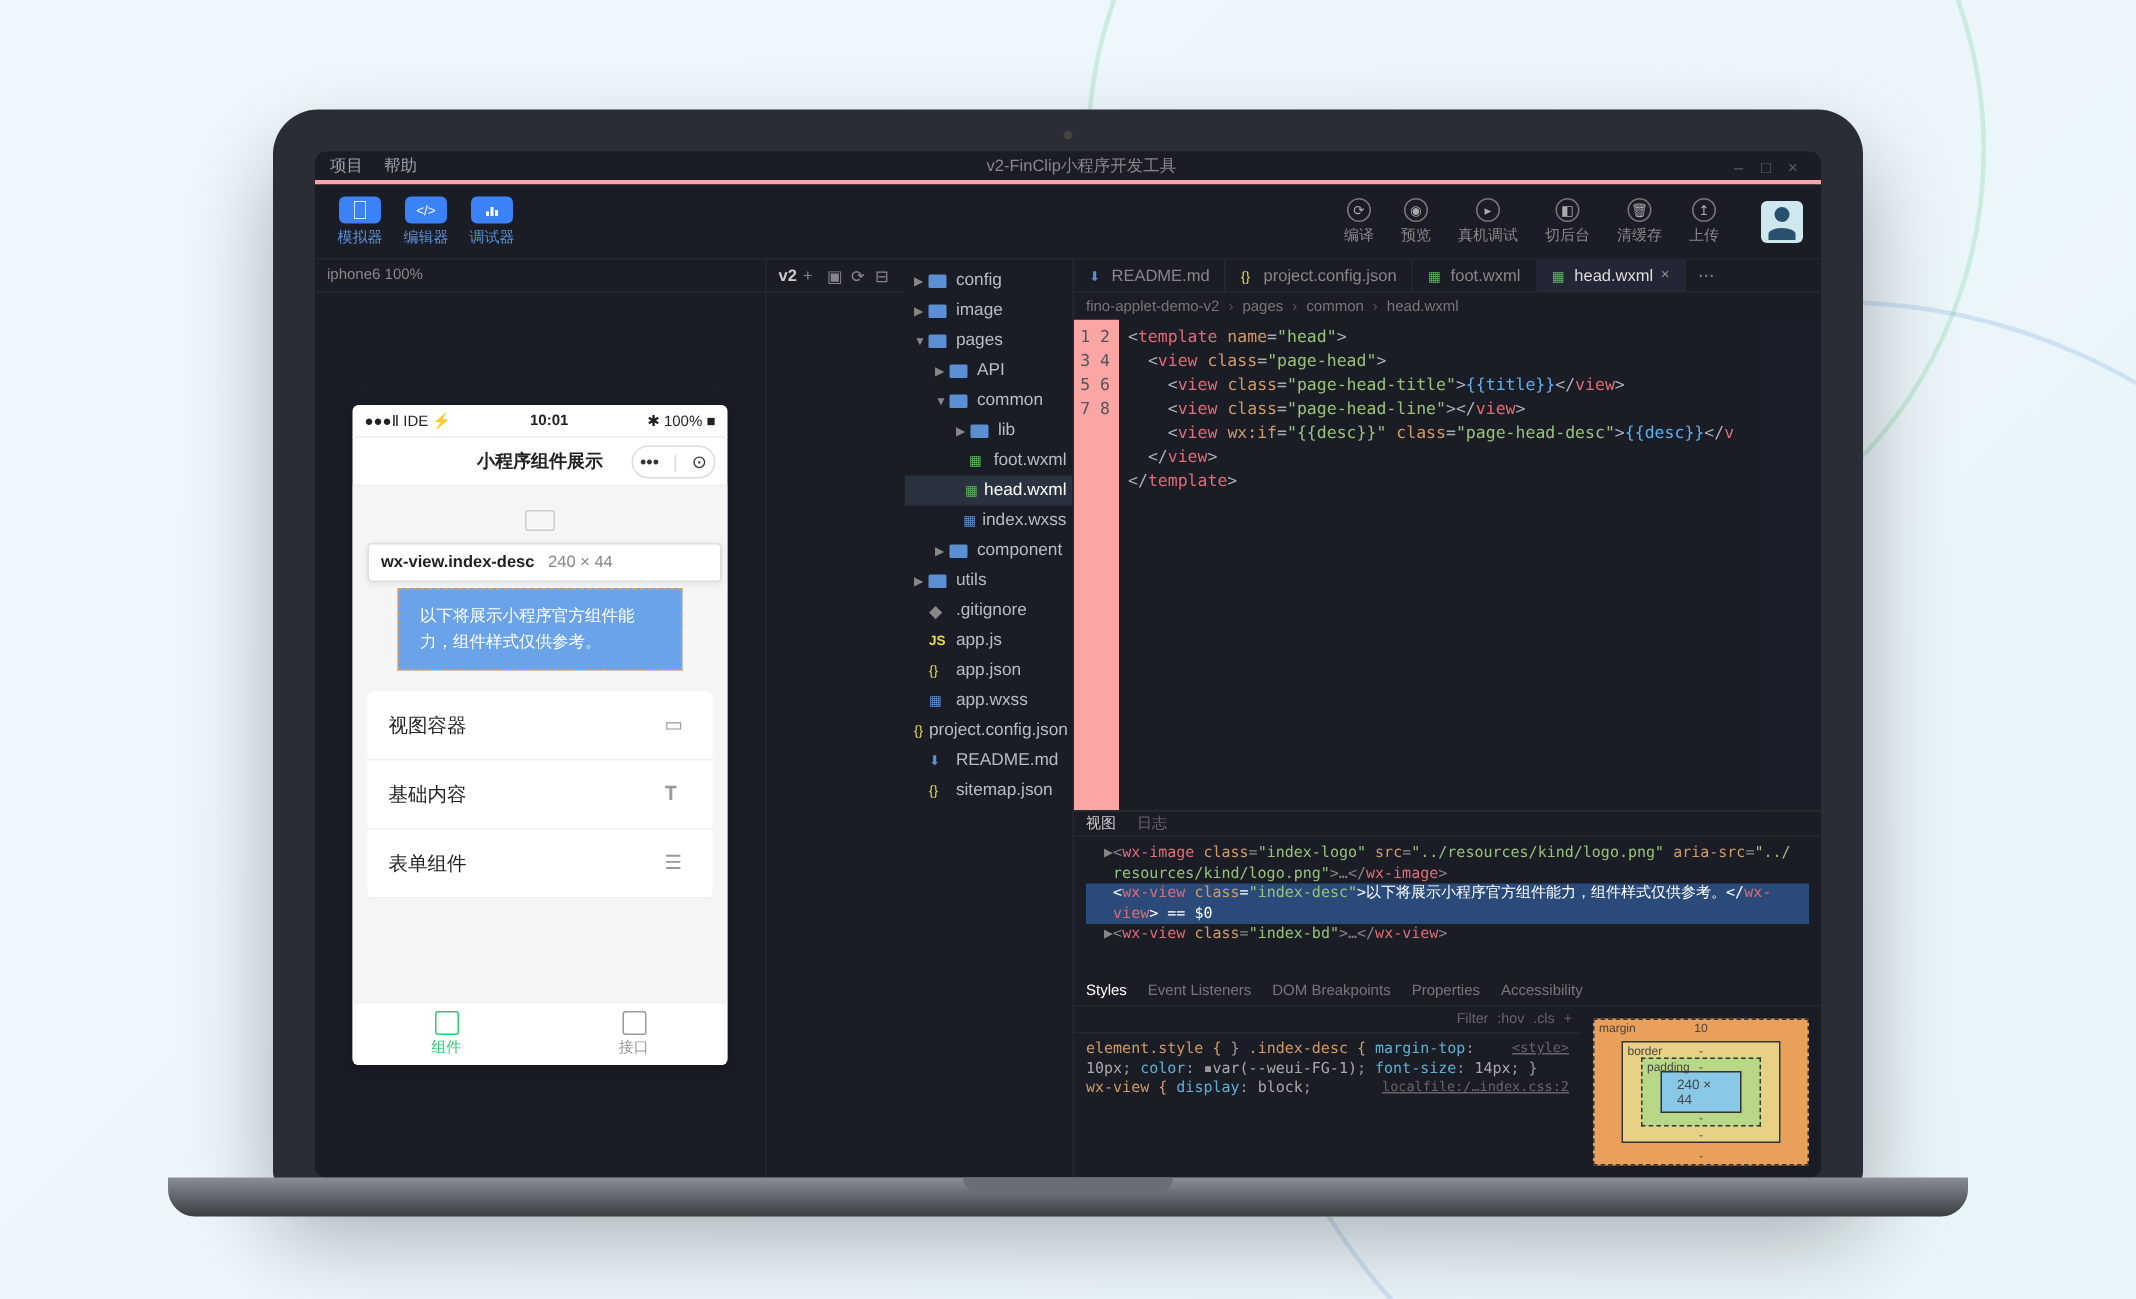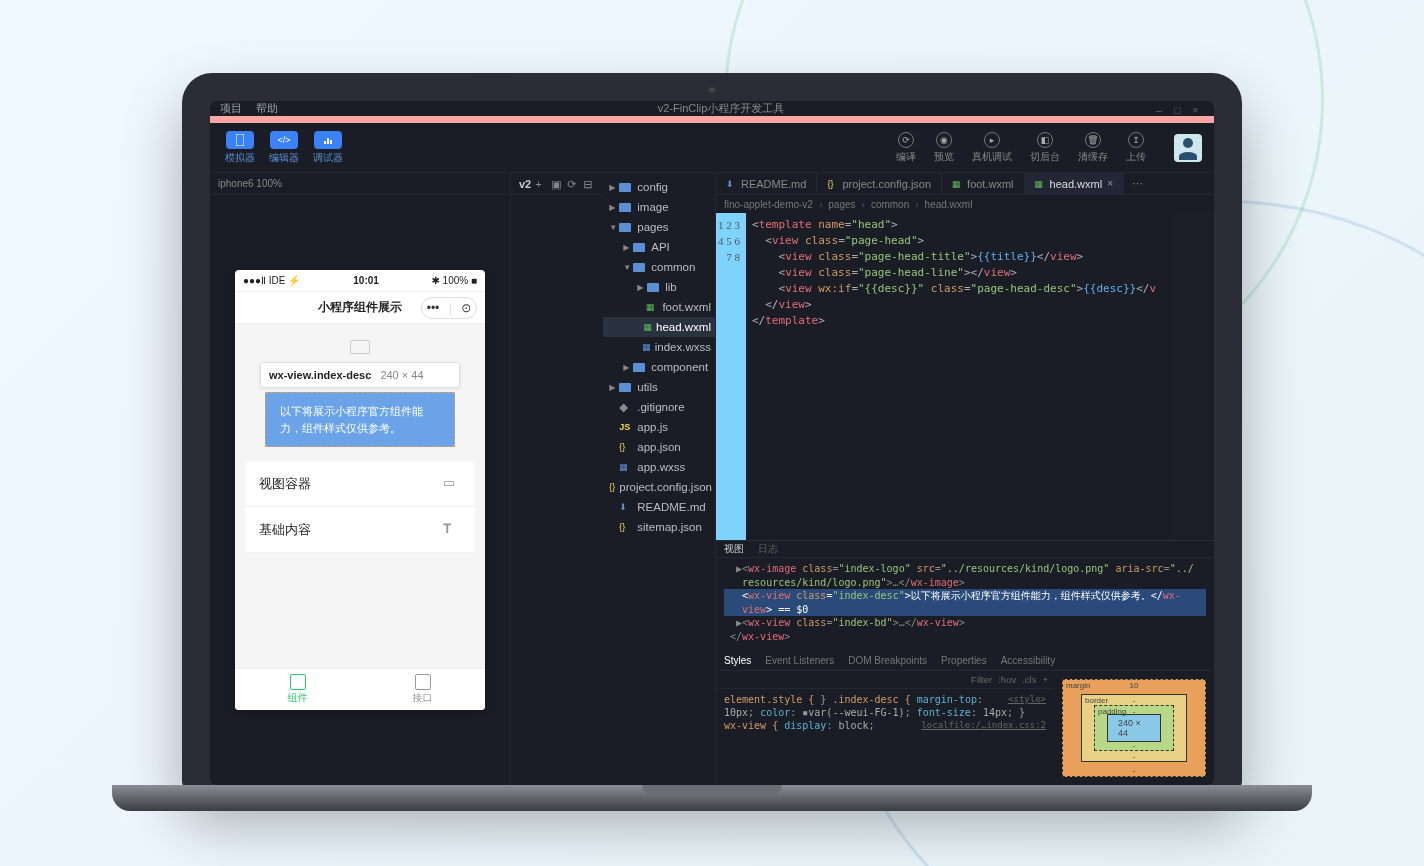--- a/index.html
+++ b/index.html
@@ -63,21 +63,21 @@
 
 
 .menubar {
   height: 22px;
   background: #1a1d26;
   display: flex;
   align-items: center;
   padding: 0 10px;
   font-size: 11px;
   color: #9aa0ac;
-  border-bottom: 7px solid #fca5a5;
+  border-bottom: 3px solid #fca5a5;
 }
 .menubar .menuitem { margin-right: 14px; cursor: pointer; }
 .menubar .title { flex: 1; text-align: center; color: #888; }
 .winctrl { width: 12px; height: 10px; margin-left: 6px; opacity: 0.5; display: inline-block; }
 
 .toolbar {
   height: 50px;
   background: #1a1d26;
   display: flex;
   align-items: center;
@@ -121,21 +121,21 @@
   color: #333;
 }
 .phone-status { height: 22px; display: flex; align-items: center; padding: 0 8px; font-size: 10px; color: #222; border-bottom: 1px solid #eee; }
 .phone-status .t { flex: 1; text-align: center; font-weight: 600; }
 .phone-nav { height: 32px; display: flex; align-items: center; padding: 0 8px; border-bottom: 1px solid #eee; }
 .phone-nav .title { flex: 1; text-align: center; font-size: 12px; font-weight: 600; color: #222; }
 .phone-nav .pill { width: 56px; height: 22px; border: 1px solid #ddd; border-radius: 12px; display: flex; align-items: center; justify-content: space-around; font-size: 12px; }
 .phone-content { flex: 1; padding: 16px 10px 6px; display: flex; flex-direction: column; background: #f5f5f5; }
 .tooltip-box {
   background: #fff; border: 1px solid #ddd; border-radius: 3px;
-  padding: 6px 8px; font-size: 11px; margin: 8px auto 4px; width: 200px;
+  padding: 6px 8px; font-size: 11px; margin: 8px auto 4px; width: 236px;
   box-shadow: 0 1px 4px rgba(0,0,0,0.08);
 }
 .tooltip-box .el { color: #222; font-weight: 600; }
 .tooltip-box .sz { color: #888; margin-left: 6px; }
 .highlight-area {
   background: #6aa3e8; color: #fff; padding: 10px 14px;
   font-size: 11px; line-height: 1.5; margin: 0 auto 14px; width: 190px;
   border: 1px dashed #e8a05a;
 }
 .list-card { background: #fff; border-radius: 4px; }
@@ -180,21 +180,21 @@
 }
 .etab.active { background: #232635; color: #ddd; }
 .etab .etico { width: 10px; height: 10px; }
 .etab .close { font-size: 10px; opacity: 0.6; }
 .etab-more { padding: 0 8px; color: #888; display: flex; align-items: center; }
 
 .breadcrumb { height: 18px; display: flex; align-items: center; padding: 0 8px; font-size: 10px; color: #777; gap: 6px; }
 .breadcrumb .sep { color: #555; }
 
 .code-area { flex: 1; display: flex; overflow: hidden; font-family: Menlo, Consolas, monospace; font-size: 11px; }
-.gutter { width: 30px; background: #7dd3fc; color: #555; text-align: right; padding: 4px 6px 0 0; line-height: 16px; font-family: Liberation Serif, serif; }
+.gutter { width: 30px; background: #fca5a5; color: #555; text-align: right; padding: 4px 6px 0 0; line-height: 16px; }
 .code { flex: 1; padding: 4px 4px 0 6px; line-height: 16px; white-space: pre; color: #aaa; overflow: hidden; }
 .tag { color: #e06c75; }
 .attr { color: #d19a66; }
 .str { color: #98c379; }
 .brace { color: #61afef; }
 .txt { color: #abb2bf; }
 
 .minimap { width: 40px; background: #1e2230; opacity: 0.3; }
 
 
@@ -344,20 +344,24 @@
               <div class="highlight-area">以下将展示小程序官方组件能力，组件样式仅供参考。</div>
               <div class="list-card">
                 <div class="list-row">
                     <span>视图容器</span>
                     <span class="ric">▭</span>
                   </div>
                 <div class="list-row">
                     <span>基础内容</span>
                     <span class="ric">𝐓</span>
                   </div>
+                <div class="list-row">
+                    <span>表单组件</span>
+                    <span class="ric">☰</span>
+                  </div>
               </div>
             </div>
             <div class="phone-tab">
               <div class="tab active">
                   <div class="ti"></div>
                   <span>组件</span>
                 </div>
               <div class="tab" style="color:#999">
                   <div class="ti"></div>
                   <span>接口</span>
@@ -539,21 +543,20 @@
           <div class="dt-tabs1">
             <span class="on">视图</span>
             <span>日志</span>
           </div>
           <div class="dt-dom">
             <div class="line">  ▶&lt;<span class="tname">wx-image</span> <span class="aname">class</span>=<span class="aval">"index-logo"</span> <span class="aname">src</span>=<span class="aval">"../resources/kind/logo.png"</span> <span class="aname">aria-src</span>=<span class="aval">"../</span></div>
             <div class="line">   <span class="aval">resources/kind/logo.png"</span>&gt;…&lt;/<span class="tname">wx-image</span>&gt;</div>
             <div class="line hl">   &lt;<span class="tname">wx-view</span> <span class="aname">class</span>=<span class="aval">"index-desc"</span>&gt;<span>以下将展示小程序官方组件能力，组件样式仅供参考。</span>&lt;/<span class="tname">wx-</span>
    <span class="tname">view</span>&gt; == $0</div>
             <div class="line">  ▶&lt;<span class="tname">wx-view</span> <span class="aname">class</span>=<span class="aval">"index-bd"</span>&gt;…&lt;/<span class="tname">wx-view</span>&gt;</div>
-            <div class="line"> &lt;/<span class="tname">wx-view</span>&gt;</div>
 
           </div>
           <div class="dt-tabs2">
             <span class="on">Styles</span>
             <span>Event Listeners</span>
             <span>DOM Breakpoints</span>
             <span>Properties</span>
             <span>Accessibility</span>
           </div>
           <div class="dt-lower">

